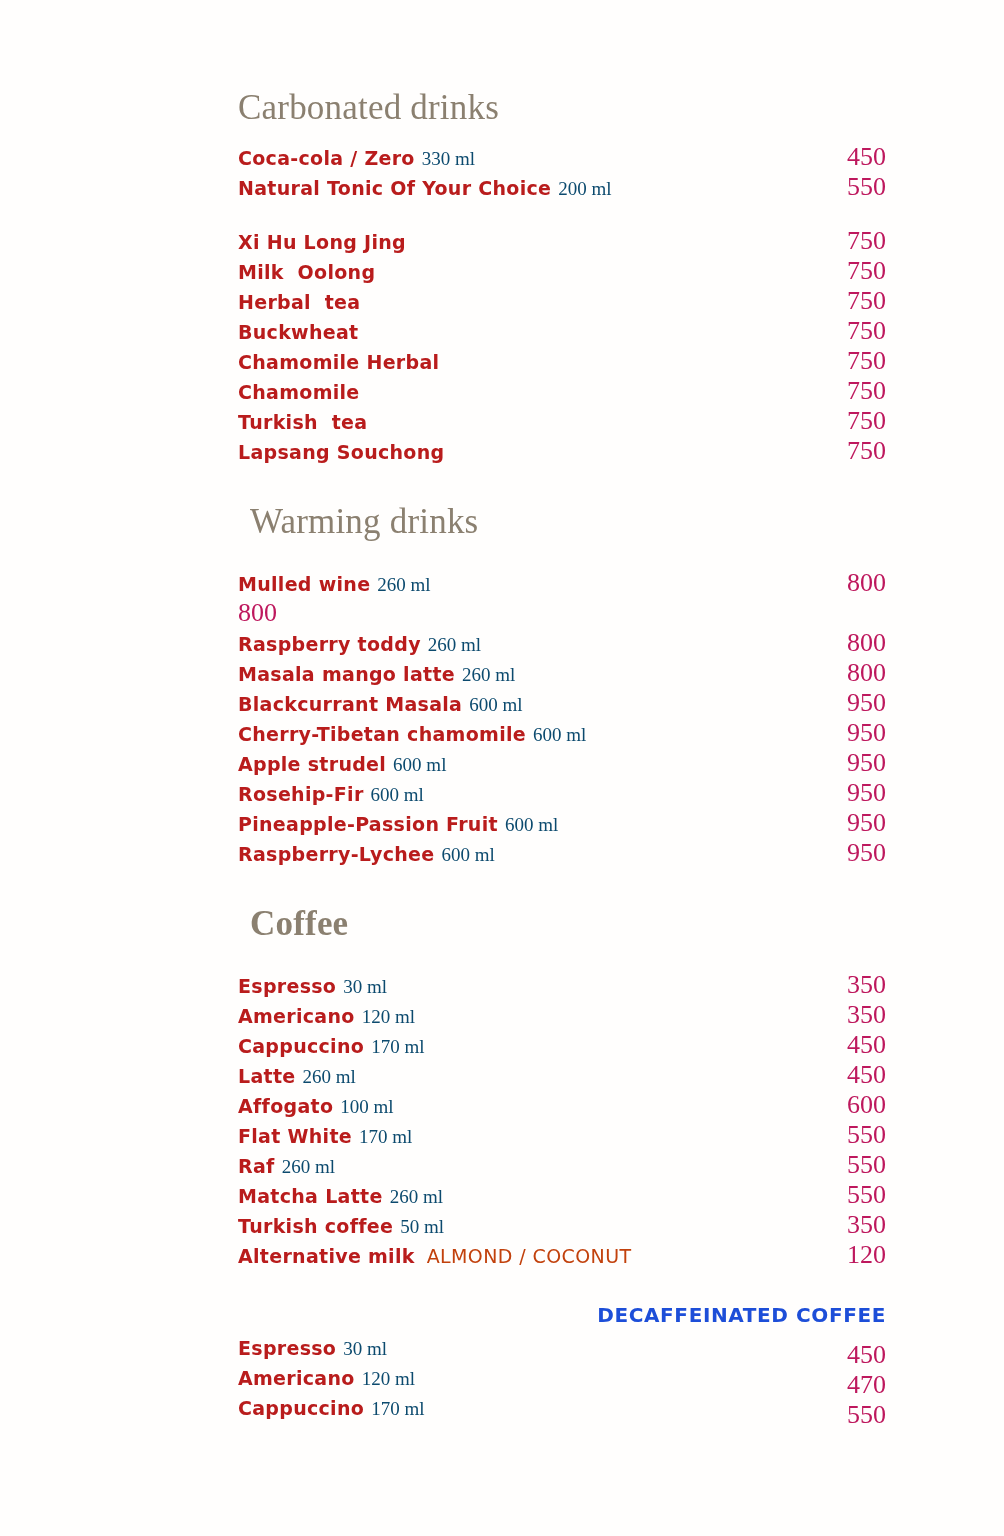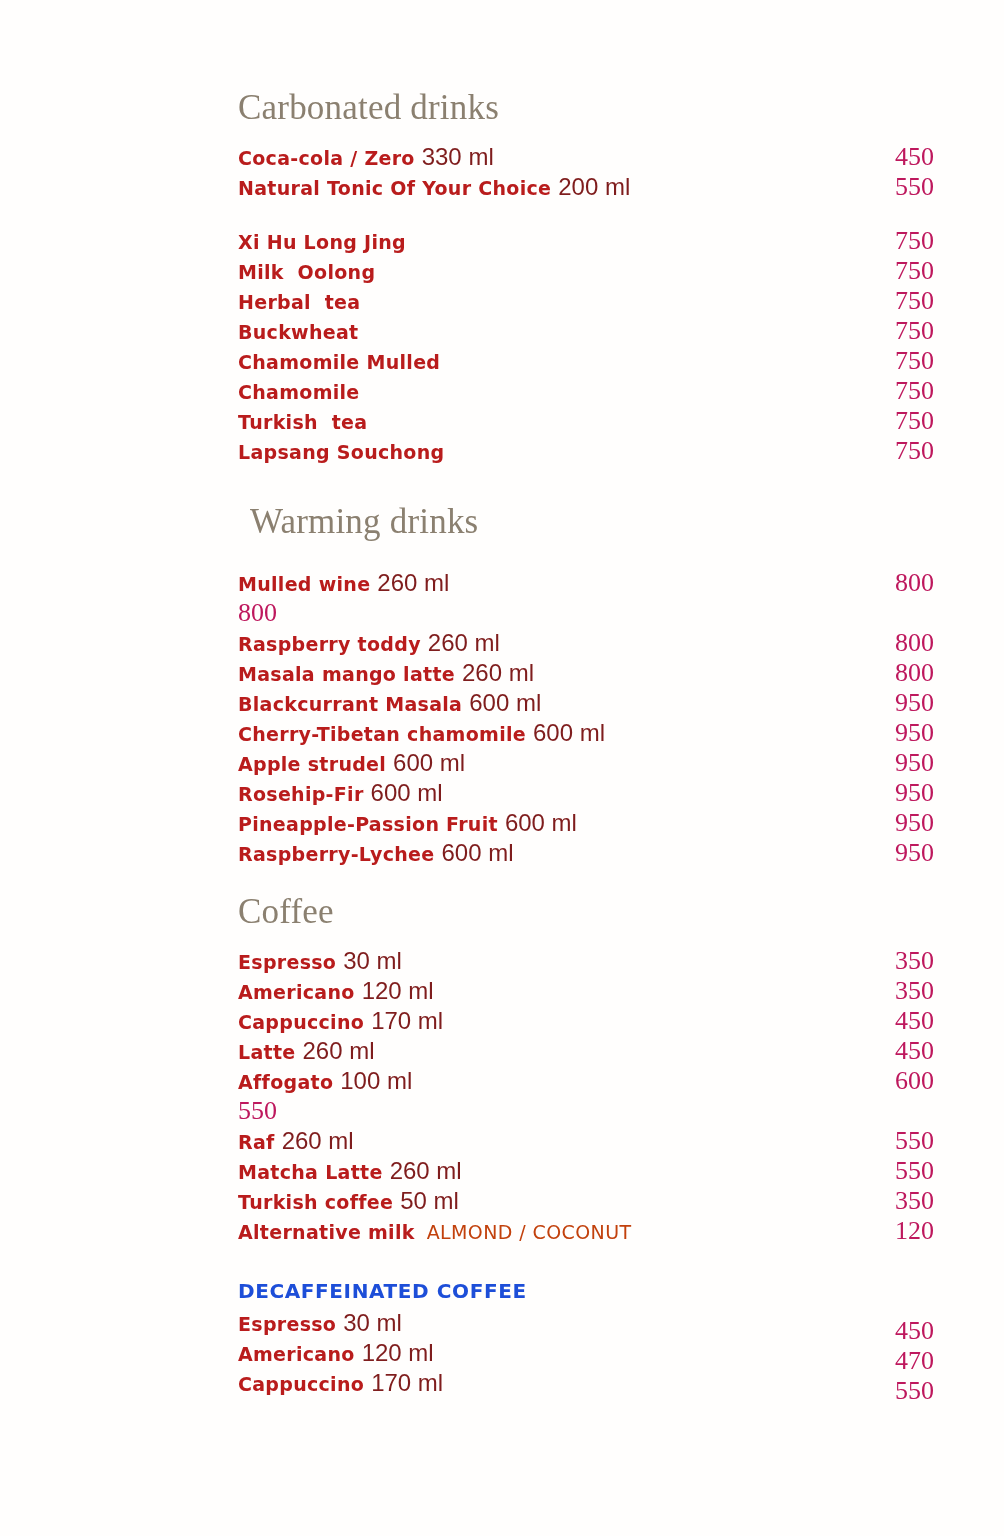--- a/index.html
+++ b/index.html
@@ -5,24 +5,25 @@
   html, body {
     margin: 0;
     padding: 0;
     background: #ffffff;
   }
   .page {
     position: relative;
     width: 1004px;
     height: 1536px;
     box-sizing: border-box;
-    padding: 88px 70px 0 238px;
+    padding: 88px 118px 0 238px;
     background: #fffefd;
     overflow: hidden;
     font-family: "DejaVu Sans", "Liberation Sans", sans-serif;
+    text-align: right;
   }
   .section + .section { margin-top: 24px; }
 
   .heading-row {
     display: flex;
     justify-content: space-between;
     align-items: baseline;
     margin-bottom: 15px;
   }
   .section-title {
@@ -48,24 +49,24 @@
   }
   .item-left { white-space: pre; }
   .item-name {
     font-size: 19px;
     font-weight: 700;
     color: #b91c1c;
     letter-spacing: 0.3px;
     white-space: pre;
   }
   .item-volume {
-    font-family: Liberation Sans, sans-serif;
-    font-size: 24px;
-    font-weight: 400;
-    color: #7f1d1d;
+    font-family: Liberation Serif, serif;
+    font-size: 19px;
+    font-weight: 400;
+    color: #0c4a6e;
     margin-left: 7px;
   }
   .item-note {
     font-size: 19px;
     font-weight: 400;
     color: #c2410c;
     letter-spacing: 0.4px;
     margin-left: 12px;
   }
   .item-price {
@@ -118,21 +119,21 @@
           </div>
           <div class="item-row">
             <span class="item-left"><span class="item-name">Herbal  tea</span></span>
             <span class="item-price">750</span>
           </div>
           <div class="item-row">
             <span class="item-left"><span class="item-name">Buckwheat</span></span>
             <span class="item-price">750</span>
           </div>
           <div class="item-row">
-            <span class="item-left"><span class="item-name">Chamomile Mulled</span></span>
+            <span class="item-left"><span class="item-name">Chamomile Herbal</span></span>
             <span class="item-price">750</span>
           </div>
           <div class="item-row">
             <span class="item-left"><span class="item-name">Chamomile</span></span>
             <span class="item-price">750</span>
           </div>
           <div class="item-row">
             <span class="item-left"><span class="item-name">Turkish  tea</span></span>
             <span class="item-price">750</span>
           </div>
@@ -183,21 +184,21 @@
             <span class="item-price">950</span>
           </div>
           <div class="item-row">
             <span class="item-left"><span class="item-name">Raspberry-Lychee</span><span class="item-volume">600 ml</span></span>
             <span class="item-price">950</span>
           </div>
         </div>
       </section>
       <section class="section">
         <div class="heading-row">
-          <h2 class="section-title" style="margin: 0px;">Coffee</h2>
+          <h2 class="section-title" style="margin: 12px; font-weight: bold;">Coffee</h2>
         </div>
         <div class="items">
           <div class="item-row">
             <span class="item-left"><span class="item-name">Espresso</span><span class="item-volume">30 ml</span></span>
             <span class="item-price">350</span>
           </div>
           <div class="item-row">
             <span class="item-left"><span class="item-name">Americano</span><span class="item-volume">120 ml</span></span>
             <span class="item-price">350</span>
           </div>
@@ -207,20 +208,21 @@
           </div>
           <div class="item-row">
             <span class="item-left"><span class="item-name">Latte</span><span class="item-volume">260 ml</span></span>
             <span class="item-price">450</span>
           </div>
           <div class="item-row">
             <span class="item-left"><span class="item-name">Affogato</span><span class="item-volume">100 ml</span></span>
             <span class="item-price">600</span>
           </div>
           <div class="item-row">
+            <span class="item-left"><span class="item-name">Flat White</span><span class="item-volume">170 ml</span></span>
             <span class="item-price">550</span>
           </div>
           <div class="item-row">
             <span class="item-left"><span class="item-name">Raf</span><span class="item-volume">260 ml</span></span>
             <span class="item-price">550</span>
           </div>
           <div class="item-row">
             <span class="item-left"><span class="item-name">Matcha Latte</span><span class="item-volume">260 ml</span></span>
             <span class="item-price">550</span>
           </div>

